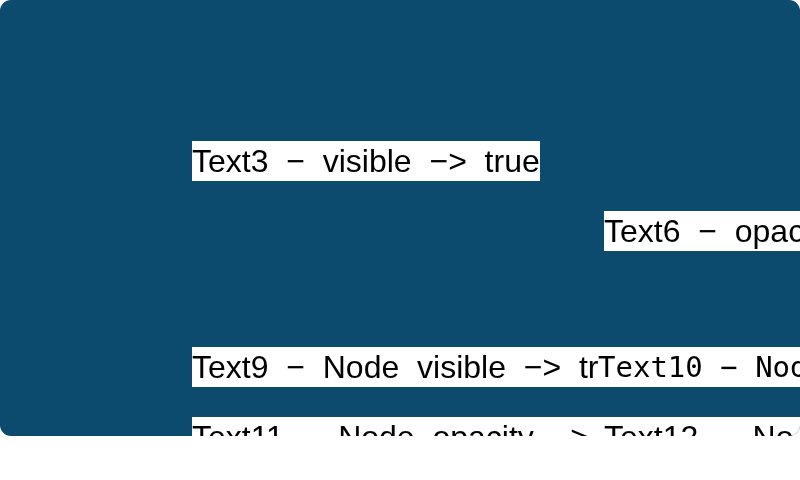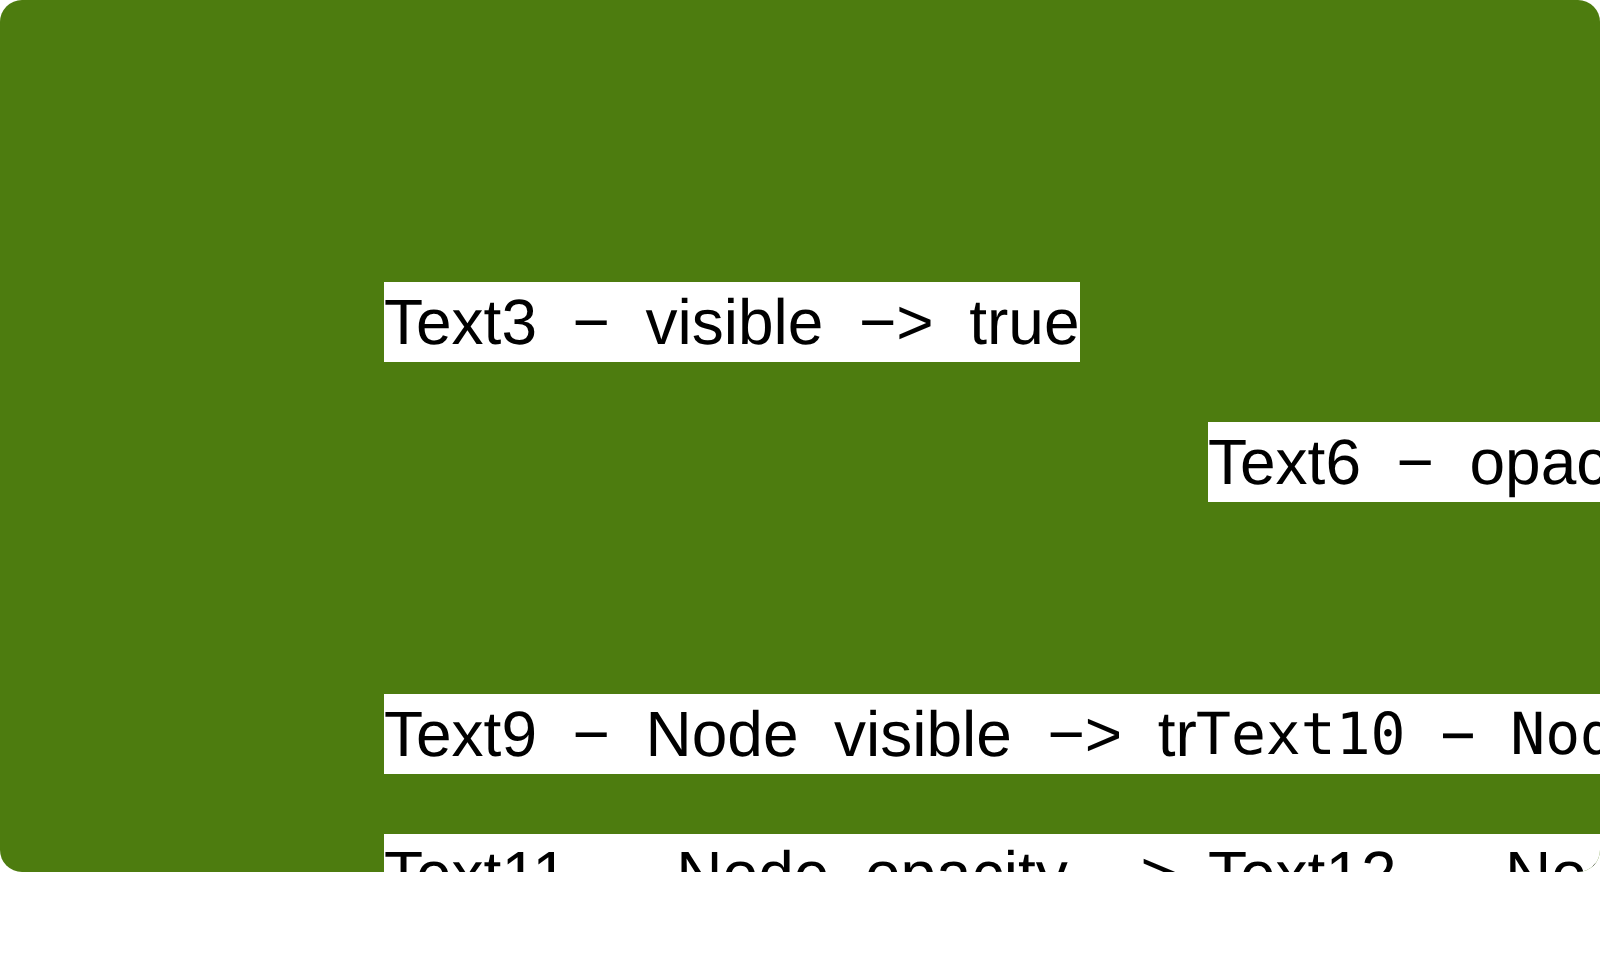--- a/index.html
+++ b/index.html
@@ -9,21 +9,21 @@
   body {
     width: 800px;
     height: 480px;
     overflow: hidden;
     background: #ffffff;
   }
   #canvas {
     position: relative;
     width: 800px;
     height: 436px;
-    background: #4d7c0f;
+    background: #0c4a6e;
     overflow: hidden;
     border-radius: 11px;
   }
   .txt {
     position: absolute;
     height: 40px;
     white-space: pre;
     color: #000000;
     background: #ffffff; 
   }

